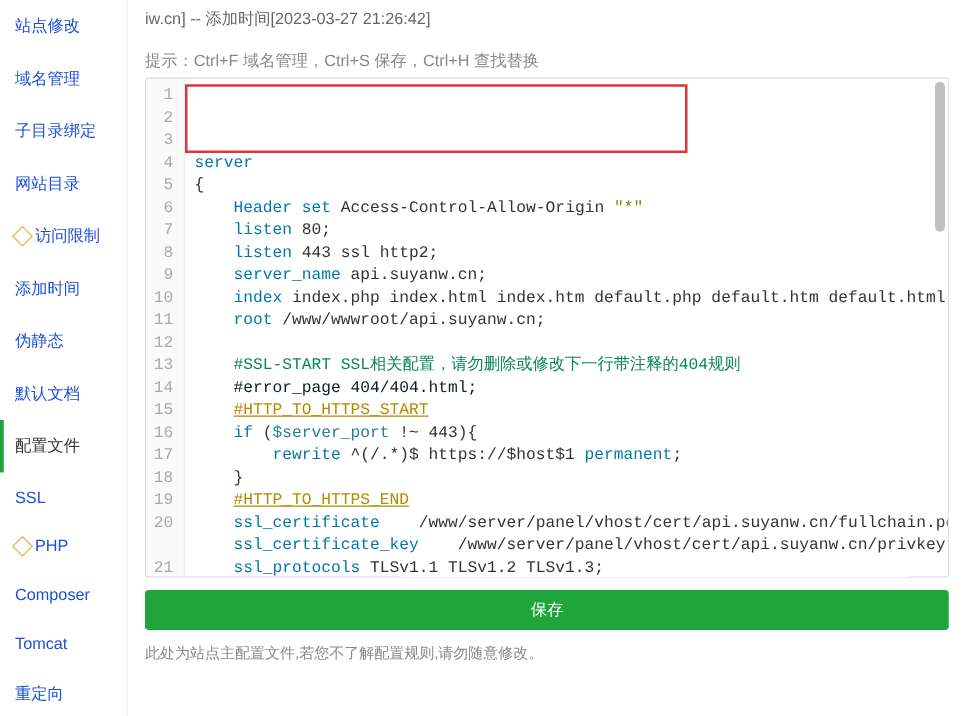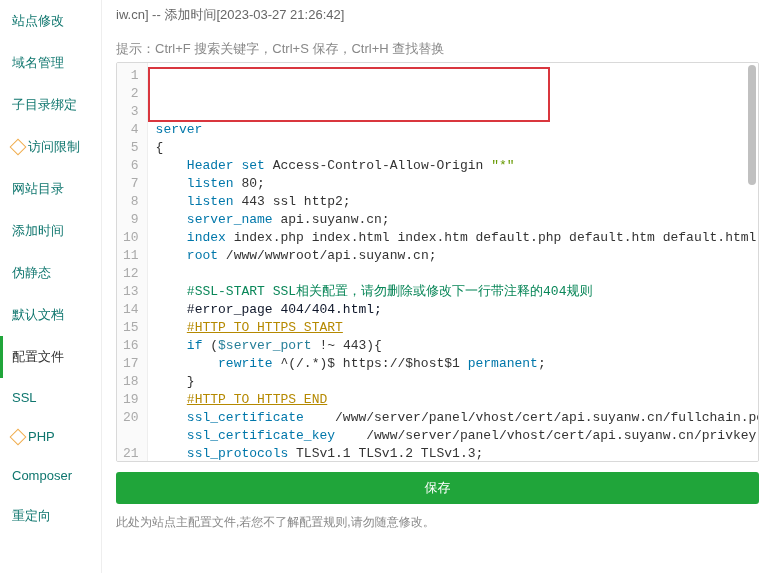--- a/index.html
+++ b/index.html
@@ -1,19 +1,19 @@
 <!DOCTYPE html>
 <html><head>
 <meta charset="utf-8">
 <style>
   * { margin: 0; padding: 0; box-sizing: border-box; }
   body { font-family: "Helvetica Neue", Helvetica, Arial, "Microsoft YaHei", sans-serif; font-size: 13px; color: #333; background: #fff; width: 773px; height: 573px; overflow: hidden; }
   .container { display: flex; width: 100%; height: 100%; }
   .sidebar { width: 102px; border-right: 1px solid #eee; background: #fff; }
-  .sidebar-item { padding: 12px 10px 12px 12px; cursor: pointer; font-size: 13px; color: #0f766e; display: flex; align-items: center; gap: 4px; }
+  .sidebar-item { padding: 12px 10px 12px 12px; cursor: pointer; font-size: 13px; color: #1d4ed8; display: flex; align-items: center; gap: 4px; }
   .sidebar-item.active { background: #fff; color: #333; position: relative; }
   .sidebar-item.active::before { content: ""; position: absolute; left: 0; top: 0; bottom: 0; width: 3px; background: #20a53a; }
   .icon-diamond { display:inline-block; width:12px; height:12px; transform:rotate(45deg); border:1px solid #f0ad4e; flex:0 0 auto; }
   .main { flex: 1; display: flex; flex-direction: column; padding: 0 14px 0 14px; min-width: 0; }
   .titlebar { color:#666; font-size:13px; padding:6px 0 10px 0; overflow:hidden; white-space:nowrap; }
   .hint { color:#888; font-size:13px; margin:6px 0 4px 0; }
   .editor-wrap { border:1px solid #d9d9d9; border-radius:2px; height:400px; overflow:auto; position:relative; background:#fff; }
   .editor { display:flex; font-family: Consolas, Monaco, "Courier New", monospace; font-size:13px; line-height:18px; min-width:100%; }
   .gutter { background:#fafafa; color:#aaa; text-align:right; padding:4px 8px 4px 6px; user-select:none; border-right:1px solid #eee; flex:0 0 auto; }
   .gutter div { height:18px; }
@@ -39,25 +39,25 @@
       <div class="sidebar-item">
         <span>站点修改</span>
       </div>
       <div class="sidebar-item">
         <span>域名管理</span>
       </div>
       <div class="sidebar-item">
         <span>子目录绑定</span>
       </div>
       <div class="sidebar-item">
+        <span>网站目录</span>
+      </div>
+      <div class="sidebar-item">
         <span class="icon-diamond"></span>
         <span>访问限制</span>
-      </div>
-      <div class="sidebar-item">
-        <span>网站目录</span>
       </div>
       <div class="sidebar-item">
         <span>添加时间</span>
       </div>
       <div class="sidebar-item">
         <span>伪静态</span>
       </div>
       <div class="sidebar-item">
         <span>默认文档</span>
       </div>
@@ -68,27 +68,30 @@
         <span>SSL</span>
       </div>
       <div class="sidebar-item">
         <span class="icon-diamond"></span>
         <span>PHP</span>
       </div>
       <div class="sidebar-item">
         <span>Composer</span>
       </div>
       <div class="sidebar-item">
+        <span>Tomcat</span>
+      </div>
+      <div class="sidebar-item">
         <span>重定向</span>
       </div>
     </div>
 
   <div class="main">
     <div class="titlebar">iw.cn] -- 添加时间[2023-03-27 21:26:42]</div>
-    <div class="hint">提示：Ctrl+F 搜索关键字，Ctrl+S 保存，Ctrl+H 查找替换</div>
+    <div class="hint">提示：Ctrl+F 域名管理，Ctrl+S 保存，Ctrl+H 查找替换</div>
 
     <div class="editor-wrap">
       <div class="editor">
         <div class="gutter" id="gutter">
             <div>1</div>
             <div>2</div>
             <div>3</div>
             <div>4</div>
             <div>5</div>
             <div>6</div>

